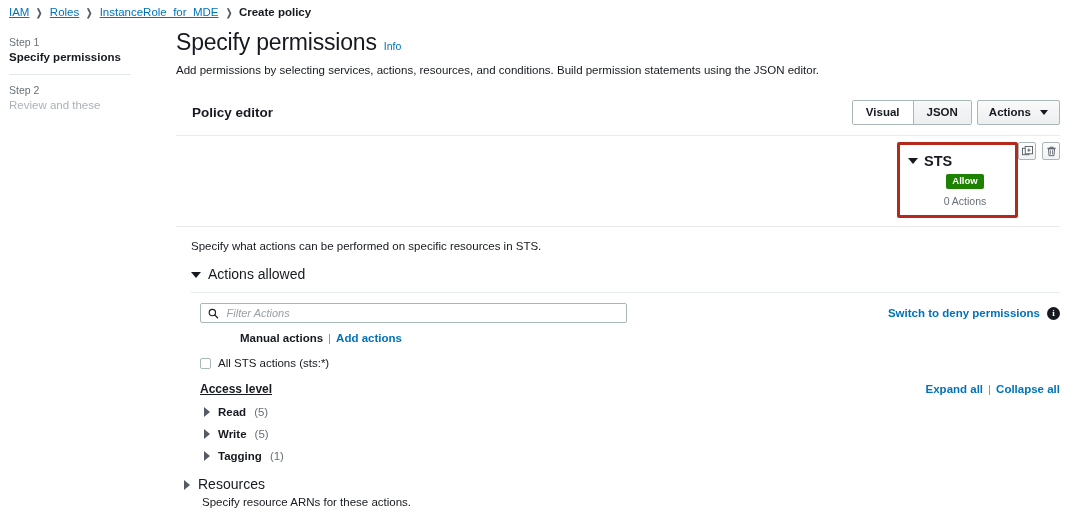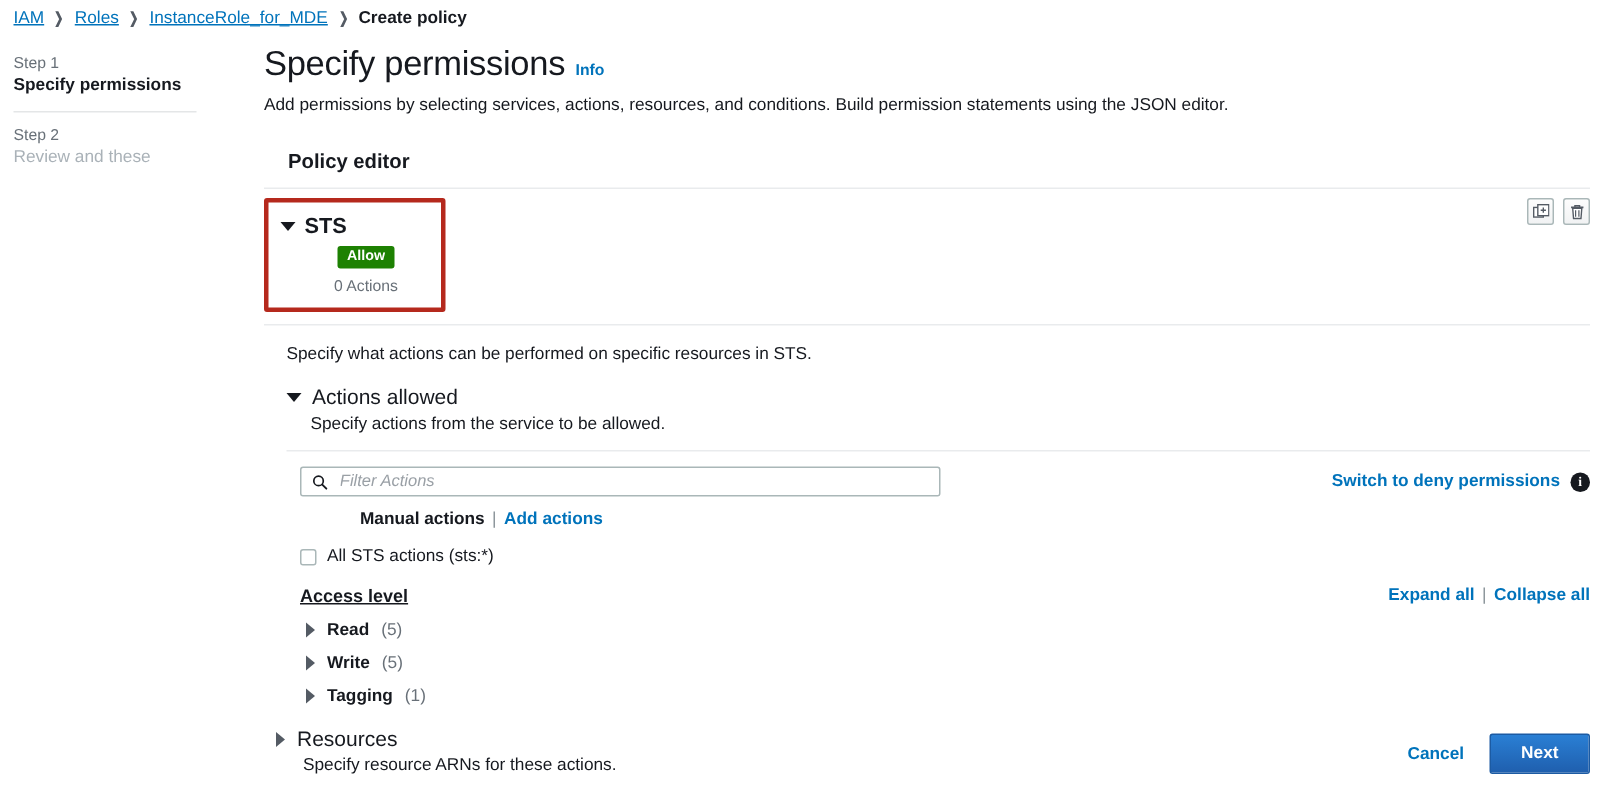--- a/index.html
+++ b/index.html
@@ -40,21 +40,21 @@
   .step-block-2 { margin-top: 0; }
 
   
   .main { position: absolute; left: 176px; top: 28px; width: 884px; }
 
   .page-title-row { display: flex; align-items: baseline; gap: 7px; }
   h1.page-title {
     margin: 0; font-size: 23px; font-weight: 400; color: #16191f;
     letter-spacing: -0.2px; line-height: 28px;
   }
-  .info-link { font-size: 10.5px; color: #0073bb; text-decoration: none; font-weight: 700; cursor: pointer; }
+  .info-link { font-size: 10.5px; color: #0073bb; text-decoration: none; font-weight: 400; cursor: pointer; }
   .page-sub { margin-top: 6px; font-size: 11.5px; color: #16191f; line-height: 16px; }
 
   
   .editor-head {
     margin-top: 22px; display: flex; align-items: center; justify-content: space-between;
   }
   .editor-title { font-size: 13.5px; font-weight: 700; color: #16191f; padding-left: 16px; }
   .seg-actions { display: flex; align-items: center; gap: 5px; }
   .seg {
     display: inline-flex; border: 1px solid #aab7b8; border-radius: 2px; overflow: hidden;
@@ -74,21 +74,21 @@
     display: inline-flex; align-items: center; gap: 9px; line-height: 14px;
   }
   .caret-down {
     width: 0; height: 0; border-left: 4.5px solid transparent; border-right: 4.5px solid transparent;
     border-top: 5px solid #16191f; display: inline-block;
   }
 
   .hr-top { border-top: 1px solid #e9ebed; margin-top: 10px; }
 
   
-  .sts-row { position: relative; display: flex; align-items: flex-start; justify-content: space-between; }
+  .sts-row { position: relative; display: flex; align-items: flex-start; justify-content: flex-end; }
   .sts-card {
     border: 3px solid #b5291d; border-radius: 2px;
     padding: 8px 10px 8px 8px; width: 121px; margin-top: 6px; margin-left: 0px;
   }
   .sts-title-line { display: flex; align-items: center; gap: 6px; }
   .tri-down {
     width: 0; height: 0; border-left: 5px solid transparent; border-right: 5px solid transparent;
     border-top: 6px solid #16191f; display: inline-block;
   }
   .tri-right {
@@ -211,20 +211,30 @@
   <div class="main">
 
     <div class="page-title-row">
       <h1 class="page-title">Specify permissions</h1>
       <a class="info-link">Info</a>
     </div>
     <div class="page-sub">Add permissions by selecting services, actions, resources, and conditions. Build permission statements using the JSON editor.</div>
 
     <div class="editor-head">
       <div class="editor-title">Policy editor</div>
+      <div class="seg-actions">
+        <div class="seg">
+          <button class="sel">Visual</button>
+          <button class="unsel">JSON</button>
+        </div>
+        <button class="btn-actions">
+          <span>Actions</span>
+          <span class="caret-down"></span>
+        </button>
+      </div>
     </div>
 
     <div class="hr-top"></div>
 
     <div class="sts-row">
       <div class="sts-card">
         <div class="sts-title-line">
           <span class="tri-down"></span>
           <span class="sts-name">STS</span>
         </div>
@@ -256,21 +266,20 @@
     <div class="hr-mid"></div>
 
     <div class="stmt-body">
 
       <div class="line-muted">Specify what actions can be performed on specific resources in STS.</div>
 
       <div class="sec-head">
         <span class="tri-down"></span>
         <span class="sec-title">Actions allowed</span>
       </div>
-      <div class="sec-sub">Specify actions from the service to be allowed.</div>
 
       <div class="hr-sec"></div>
 
       <div class="filter-row">
         <div class="filter-box">
           <svg width="11" height="11" viewBox="0 0 14 14" aria-hidden="true">
             <circle cx="5.8" cy="5.8" r="4.2" fill="none" stroke="#16191f" stroke-width="1.5"></circle>
             <path d="M9.1 9.1 L12.7 12.7" stroke="#16191f" stroke-width="1.7" stroke-linecap="round"></path>
           </svg>
           <input type="text" placeholder="Filter Actions" style="">
@@ -319,18 +328,14 @@
 
       <div class="big-sec">
         <span class="tri-right"></span>
         <span class="big-sec-title">Resources</span>
       </div>
       <div class="big-sec-sub">Specify resource ARNs for these actions.</div>
 
     </div>
   </div>
 
-  <div class="footer">
-    <button class="btn-cancel">Cancel</button>
-    <button class="btn-next">Next</button>
-  </div>
 
 </div>
 
 </body></html>

